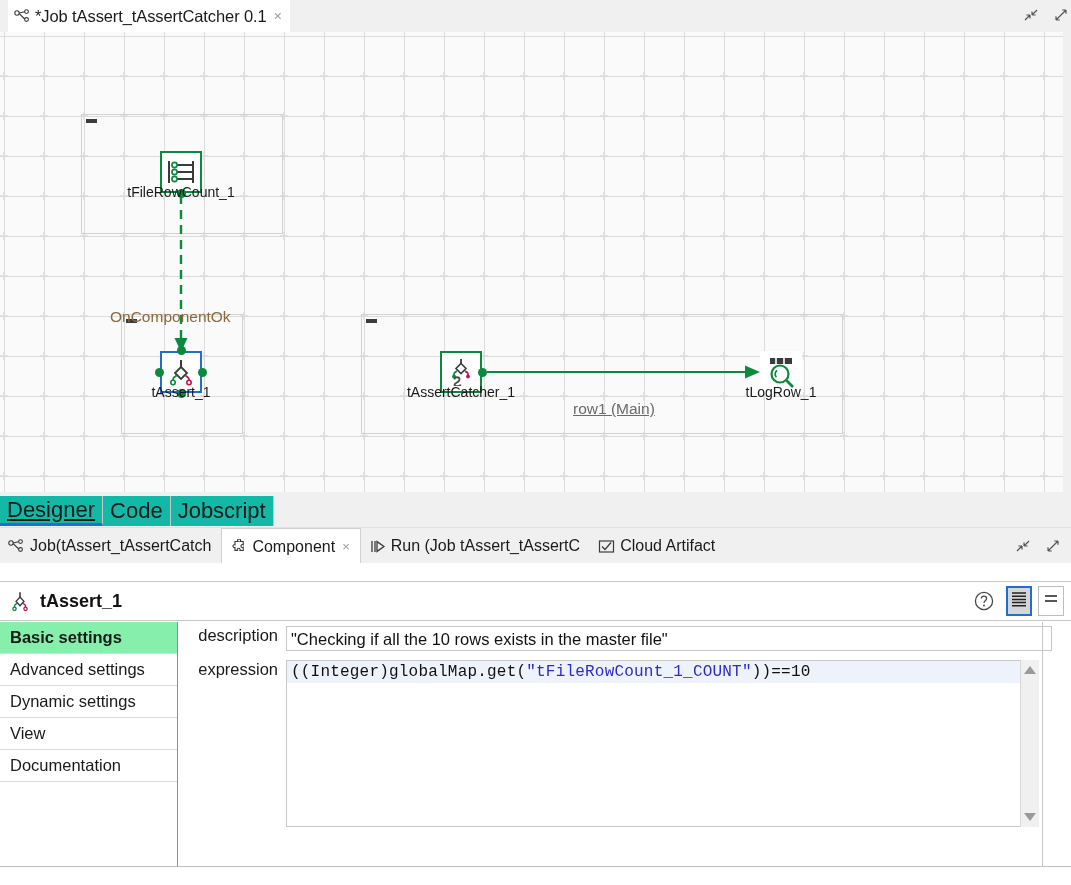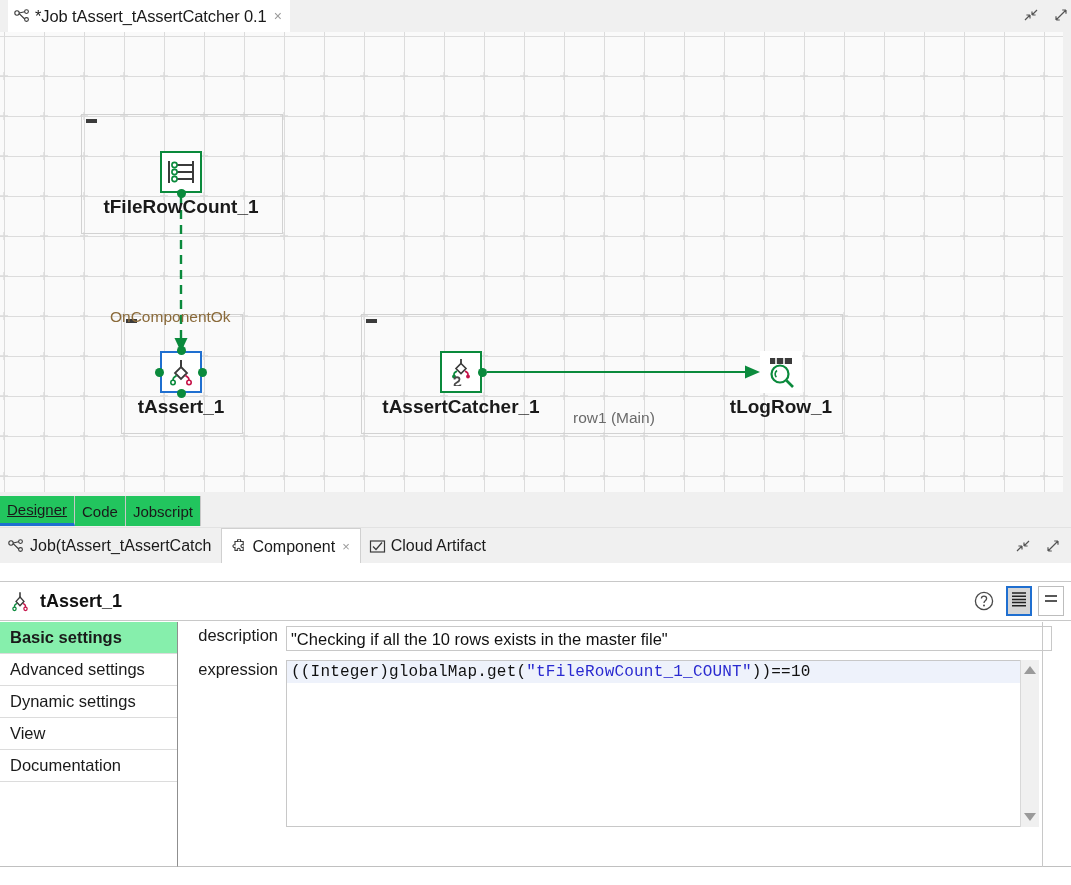--- a/index.html
+++ b/index.html
@@ -93,26 +93,25 @@
     left: -21px; top: -21px;
     width: 42px; height: 42px;
     box-sizing: border-box;
     border: 2px solid #0a8a3c;
     background: #ffffff;
     display: flex; align-items: center; justify-content: center;
   }
   .node.selected .ibox { border-color: #1f6fd0; }
   .node .nlabel {
     position: absolute;
-    top: 24px; left: 50%;
+    top: 12px; left: 50%;
     transform: translateX(-50%);
-    font-size: 19px;
+    font-size: 14px;
     color: #1a1a1a;
     white-space: nowrap;
-    font-weight: bold;
   }
   .port {
     position: absolute;
     width: 9px; height: 9px;
     border-radius: 50%;
     background: #0a8a3c;
   }
 
   .edge-label {
     position: absolute;
@@ -126,23 +125,23 @@
   .dct {
     position: absolute; left: 0; top: 496px;
     width: 1071px; height: 30px;
     background: #f0f0f0;
   }
   .dct-inner { position: absolute; left: 0; top: 0; display: flex; height: 30px; }
   .dct-tab {
     height: 30px;
     display: flex; align-items: center;
     padding: 0 7px;
-    font-size: 15px;
+    font-size: 22px;
     color: #1a1a1a;
-    background: #22c55e;
+    background: #14b8a6;
     border-right: 1px solid #c8c8c8;
     box-sizing: border-box;
     white-space: nowrap;
   }
   .dct-tab.active {
     color: #1a1a1a;
     border-bottom: 3px solid #1f6fd0;
   }
   .dct-tab.active span { text-decoration: underline; }
 
@@ -365,21 +364,21 @@
       <svg width="1063" height="460" style="position:absolute;left:0;top:0;pointer-events:none;">
 
         <line x1="181" y1="163" x2="181" y2="308" stroke="#0a8a3c" stroke-width="2.4" stroke-dasharray="9,6"></line>
         <polygon points="181,320 174.5,306 187.5,306" fill="#0a8a3c"></polygon>
 
         <line x1="487" y1="340" x2="748" y2="340" stroke="#0a8a3c" stroke-width="2.2"></line>
         <polygon points="760,340 745,333.5 745,346.5" fill="#0a8a3c"></polygon>
       </svg>
 
       <div class="edge-label" style="left:110px; top:276px;">OnComponentOk</div>
-      <div class="edge-label main" style="left:573px; top:377px;">row1 (Main)</div>
+      <div class="edge-label main" style="left:573px; top:368px;text-decoration:underline;">row1 (Main)</div>
 
       <div class="node" style="left:181px; top:140px;">
         <div class="ibox">
           <svg width="30" height="28" viewBox="0 0 30 28">
             <path d="M3 3 V25" stroke="#3b3b3b" stroke-width="2" fill="none"></path>
             <path d="M27 3 V25" stroke="#3b3b3b" stroke-width="2" fill="none"></path>
             <path d="M9 7 H27 M9 14 H27 M9 21 H27" stroke="#3b3b3b" stroke-width="2" fill="none"></path>
             <circle cx="8.5" cy="7" r="2.6" fill="#ffffff" stroke="#0a8a3c" stroke-width="1.6"></circle>
             <circle cx="8.5" cy="14" r="2.6" fill="#ffffff" stroke="#0a8a3c" stroke-width="1.6"></circle>
             <circle cx="8.5" cy="21" r="2.6" fill="#ffffff" stroke="#0a8a3c" stroke-width="1.6"></circle>
@@ -467,20 +466,29 @@
           <span>Job(tAssert_tAssertCatch</span>
         </div>
         <div class="vtab active">
           <span class="vicon">
             <svg width="17" height="16" viewBox="0 0 17 16">
               <path d="M5 2.5 h3 a1.5 1.5 0 1 1 2.2 0 h3 v3.2 a1.5 1.5 0 1 0 0 2.6 v3.2 h-3.2 a1.5 1.5 0 1 0 -2.6 0 H5 v-3 a1.5 1.5 0 1 1 0 -2.8 z" fill="none" stroke="#3b3b3b" stroke-width="1.15"></path>
             </svg>
           </span>
           <span>Component</span>
           <span class="vclose">×</span>
+        </div>
+        <div class="vtab">
+          <span class="vicon">
+            <svg width="17" height="15" viewBox="0 0 17 15">
+              <path d="M3 2 V13 M6 2 V13" stroke="#3b3b3b" stroke-width="1.3"></path>
+              <polygon points="8,2.6 15,7.5 8,12.4" fill="none" stroke="#3b3b3b" stroke-width="1.3"></polygon>
+            </svg>
+          </span>
+          <span>Run (Job tAssert_tAssertC</span>
         </div>
         <div class="vtab">
           <span class="vicon">
             <svg width="17" height="15" viewBox="0 0 17 15">
               <rect x="1.5" y="2" width="14" height="11" fill="none" stroke="#3b3b3b" stroke-width="1.2"></rect>
               <path d="M4 7.5 L7 10.5 L13 3.5" stroke="#3b3b3b" stroke-width="1.3" fill="none"></path>
             </svg>
           </span>
           <span>Cloud Artifact</span>
         </div>

